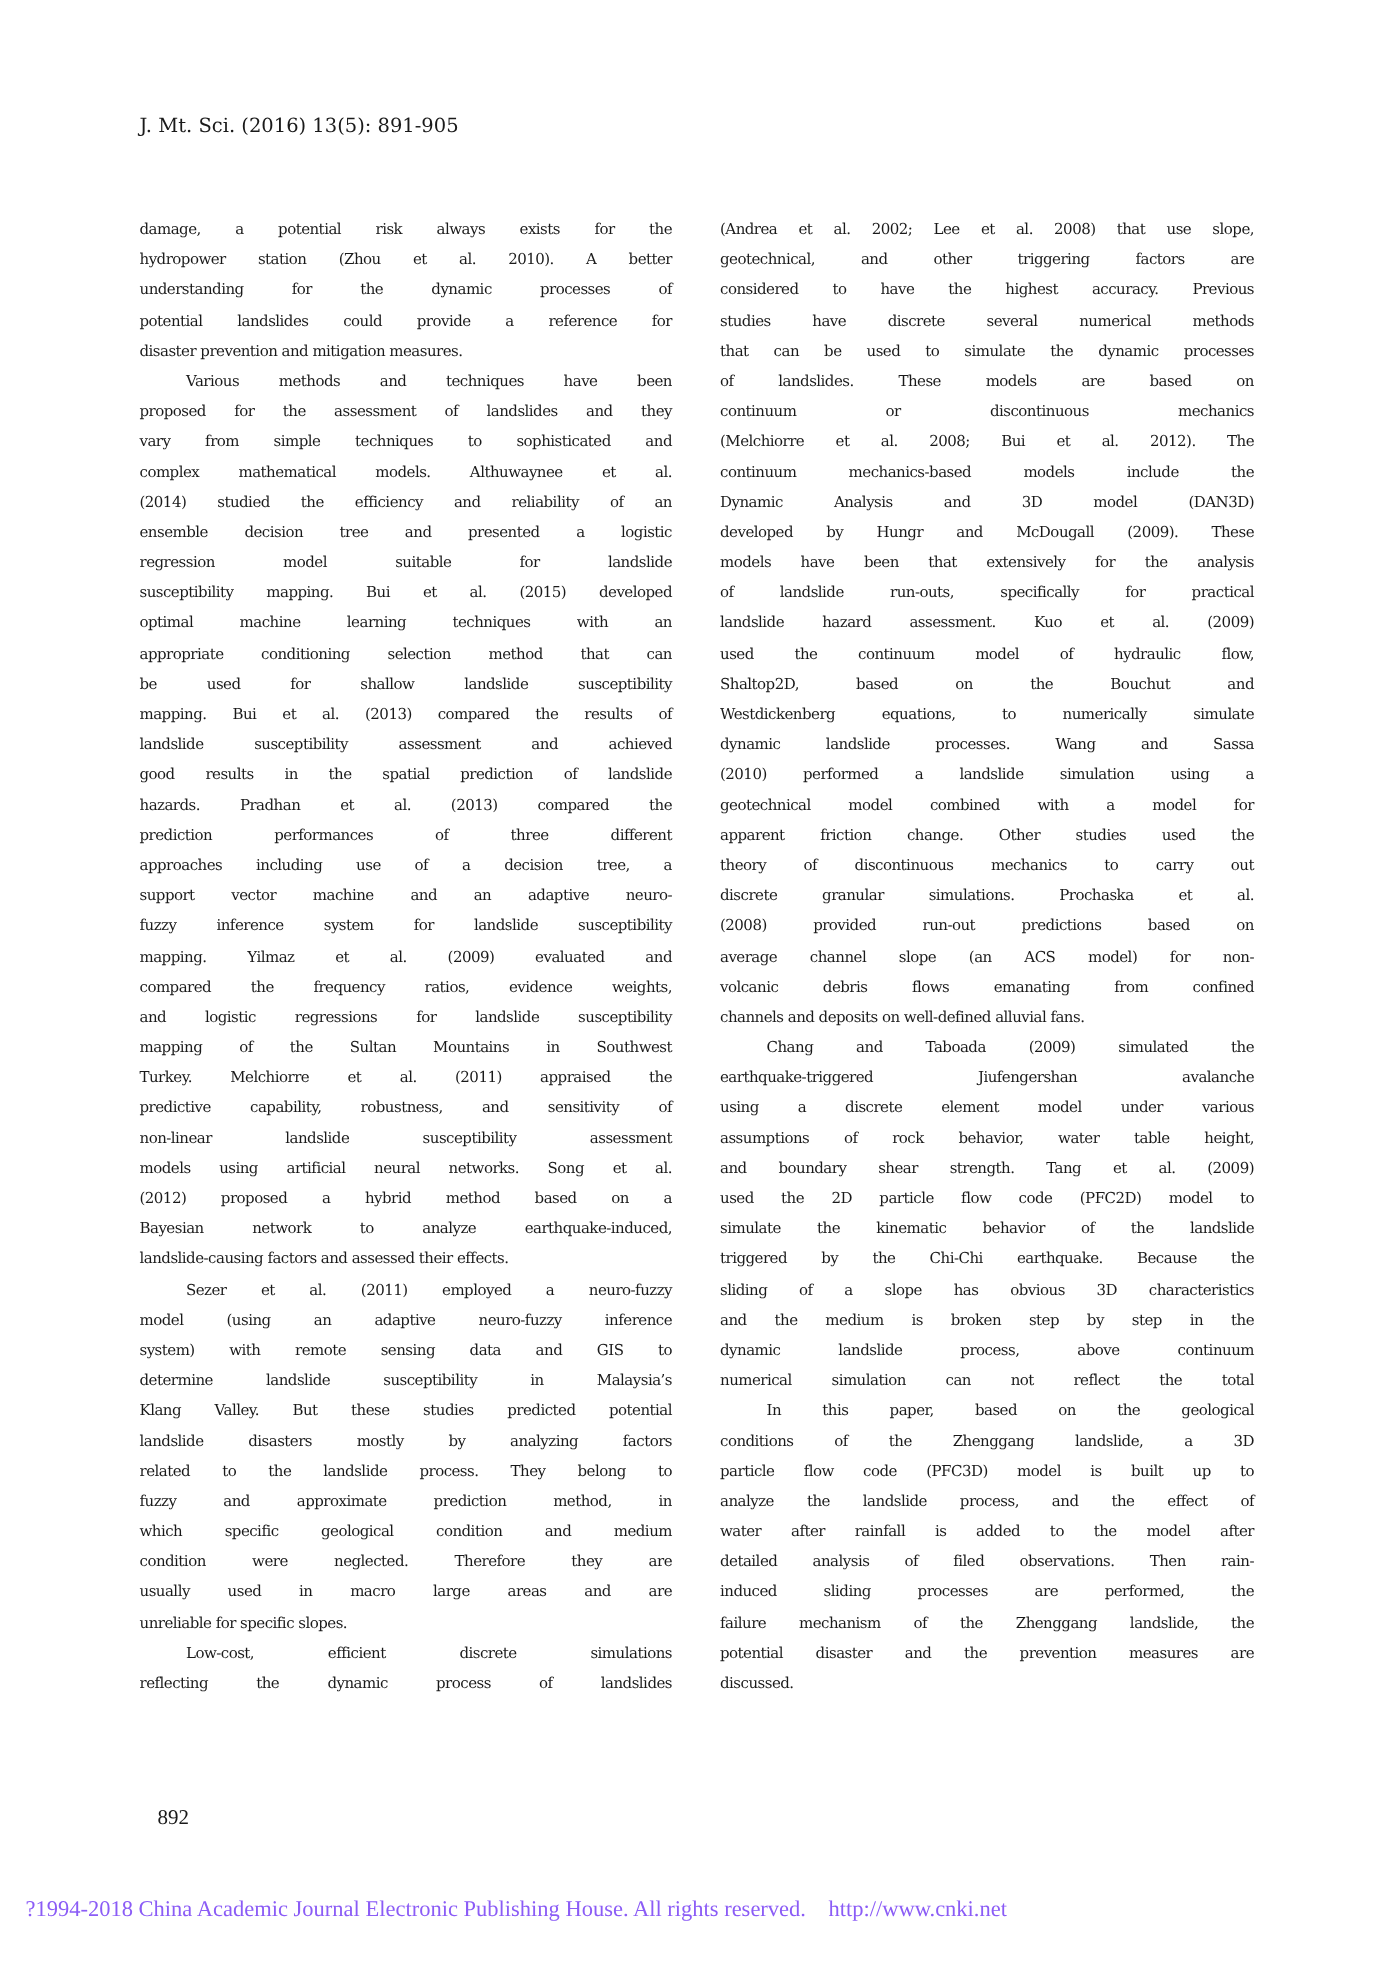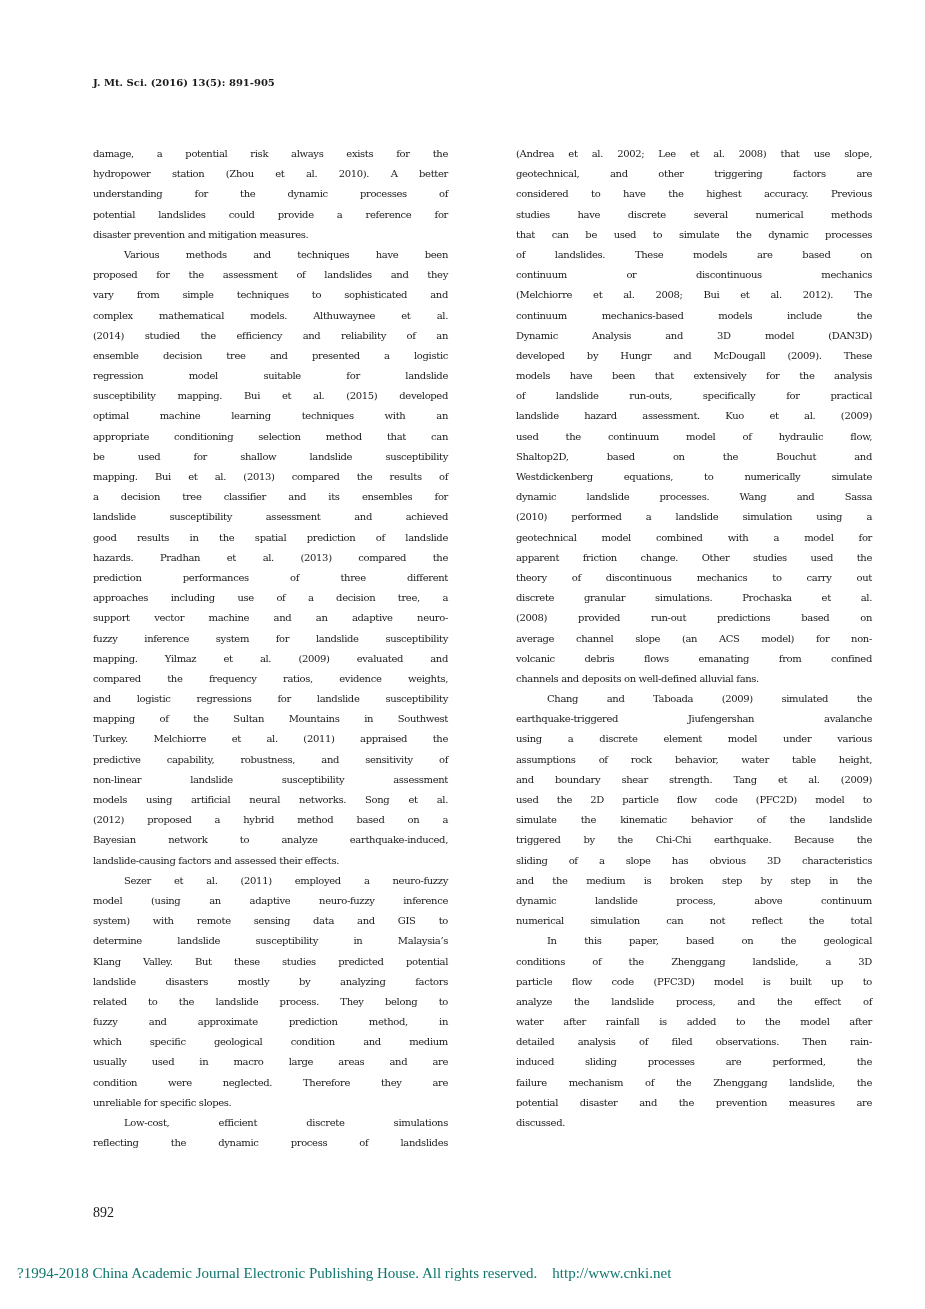--- a/index.html
+++ b/index.html
@@ -1,28 +1,28 @@
 <!DOCTYPE html>
 <html><head>
 <meta charset="utf-8">
 <style>
   html, body { margin: 0; padding: 0; background: #ffffff; }
   body { width: 925px; height: 1309px; position: relative; overflow: hidden;
          font-family: "DejaVu Serif", "Liberation Serif", serif; color: #1a1a1a; }
-  .header { position: absolute; left: 93px; top: 77px; font-size: 10px; letter-spacing: 0; font-family: "DejaVu Serif", serif; font-weight: bold; }
+  .header { position: absolute; left: 93px; top: 77px; font-size: 13px; letter-spacing: 0; font-family: "DejaVu Serif", serif; }
   .col { position: absolute; top: 144px; width: 355px; font-size: 10px; line-height: 20.2px;
          text-align: justify; font-family: "DejaVu Serif", serif; letter-spacing: -0.35px; }
   .col p { margin: 0; }
   .col .line { display: block; text-align: justify; text-align-last: justify; white-space: nowrap; height: 20.2px; overflow: visible; }
   .col .line.last { text-align-last: left; }
   .col .line.indent { padding-left: 31px; }
   #left { left: 93px; }
-  #right { left: 480px; width: 356px; margin-left: 36px; }
-  .pagenum { position: absolute; left: 93px; top: 1205px; font-size: 14px; font-family: "Liberation Serif", serif; }
-  .footer { position: absolute; left: 17px; top: 1265px; font-size: 15px; color: #0f766e;
+  #right { left: 480px; width: 356px; }
+  .pagenum { position: absolute; left: 105px; top: 1205px; font-size: 14px; font-family: "Liberation Serif", serif; }
+  .footer { position: absolute; left: 17px; top: 1265px; font-size: 15px; color: #8b5cf6;
             font-family: "Liberation Serif", serif; white-space: pre; }
 </style>
 </head>
 <body>
 
 <div class="header">J. Mt. Sci. (2016) 13(5): 891-905</div>
 
 <div class="col" id="left">
     <p>
       <span class="line">damage, a potential risk always exists for the</span>
@@ -37,21 +37,20 @@
       <span class="line">vary from simple techniques to sophisticated and</span>
       <span class="line">complex mathematical models. Althuwaynee et al.</span>
       <span class="line">(2014) studied the efficiency and reliability of an</span>
       <span class="line">ensemble decision tree and presented a logistic</span>
       <span class="line">regression model suitable for landslide</span>
       <span class="line">susceptibility mapping. Bui et al. (2015) developed</span>
       <span class="line">optimal machine learning techniques with an</span>
       <span class="line">appropriate conditioning selection method that can</span>
       <span class="line">be used for shallow landslide susceptibility</span>
       <span class="line">mapping. Bui et al. (2013) compared the results of</span>
-      <span class="line">a decision tree classifier and its ensembles for</span>
       <span class="line">landslide susceptibility assessment and achieved</span>
       <span class="line">good results in the spatial prediction of landslide</span>
       <span class="line">hazards. Pradhan et al. (2013) compared the</span>
       <span class="line">prediction performances of three different</span>
       <span class="line">approaches including use of a decision tree, a</span>
       <span class="line">support vector machine and an adaptive neuro-</span>
       <span class="line">fuzzy inference system for landslide susceptibility</span>
       <span class="line">mapping. Yilmaz et al. (2009) evaluated and</span>
       <span class="line">compared the frequency ratios, evidence weights,</span>
       <span class="line">and logistic regressions for landslide susceptibility</span>
@@ -67,22 +66,22 @@
     <p>
       <span class="line indent">Sezer et al. (2011) employed a neuro-fuzzy</span>
       <span class="line">model (using an adaptive neuro-fuzzy inference</span>
       <span class="line">system) with remote sensing data and GIS to</span>
       <span class="line">determine landslide susceptibility in Malaysia’s</span>
       <span class="line">Klang Valley. But these studies predicted potential</span>
       <span class="line">landslide disasters mostly by analyzing factors</span>
       <span class="line">related to the landslide process. They belong to</span>
       <span class="line">fuzzy and approximate prediction method, in</span>
       <span class="line">which specific geological condition and medium</span>
+      <span class="line">condition were neglected. Therefore they are</span>
       <span class="line">usually used in macro large areas and are</span>
-      <span class="line">condition were neglected. Therefore they are</span>
       <span class="line last">unreliable for specific slopes.</span>
     </p>
     <p>
       <span class="line indent">Low-cost, efficient discrete simulations</span>
       <span class="line">reflecting the dynamic process of landslides</span>
     </p>
   </div>
 <div class="col" id="right">
     <p>
       <span class="line">(Andrea et al. 2002; Lee et al. 2008) that use slope,</span>

